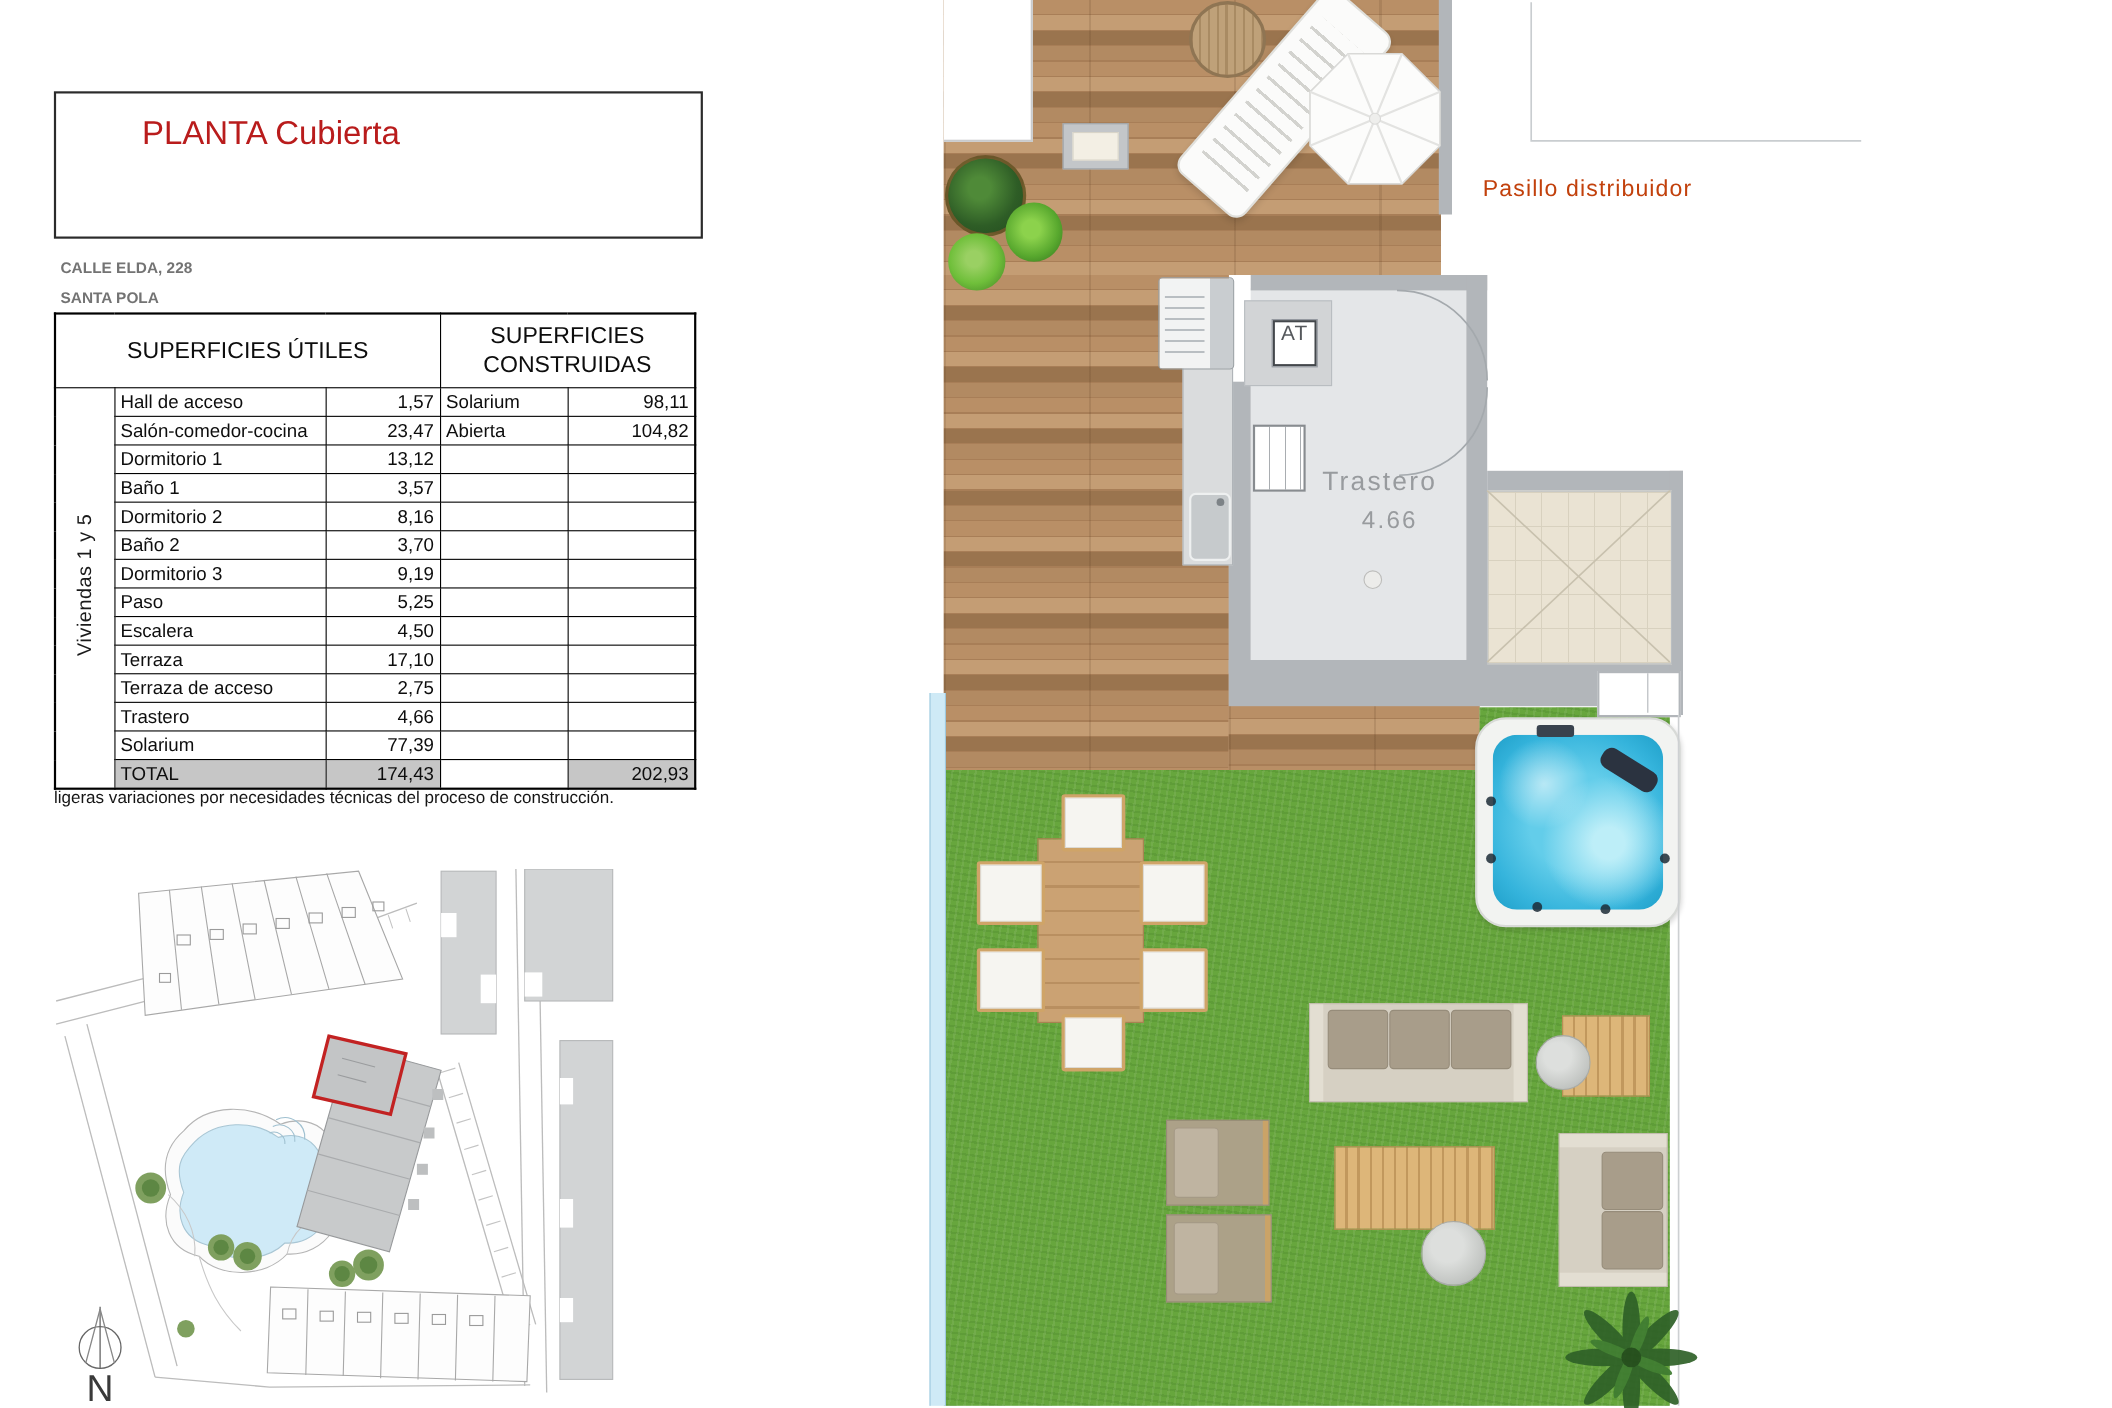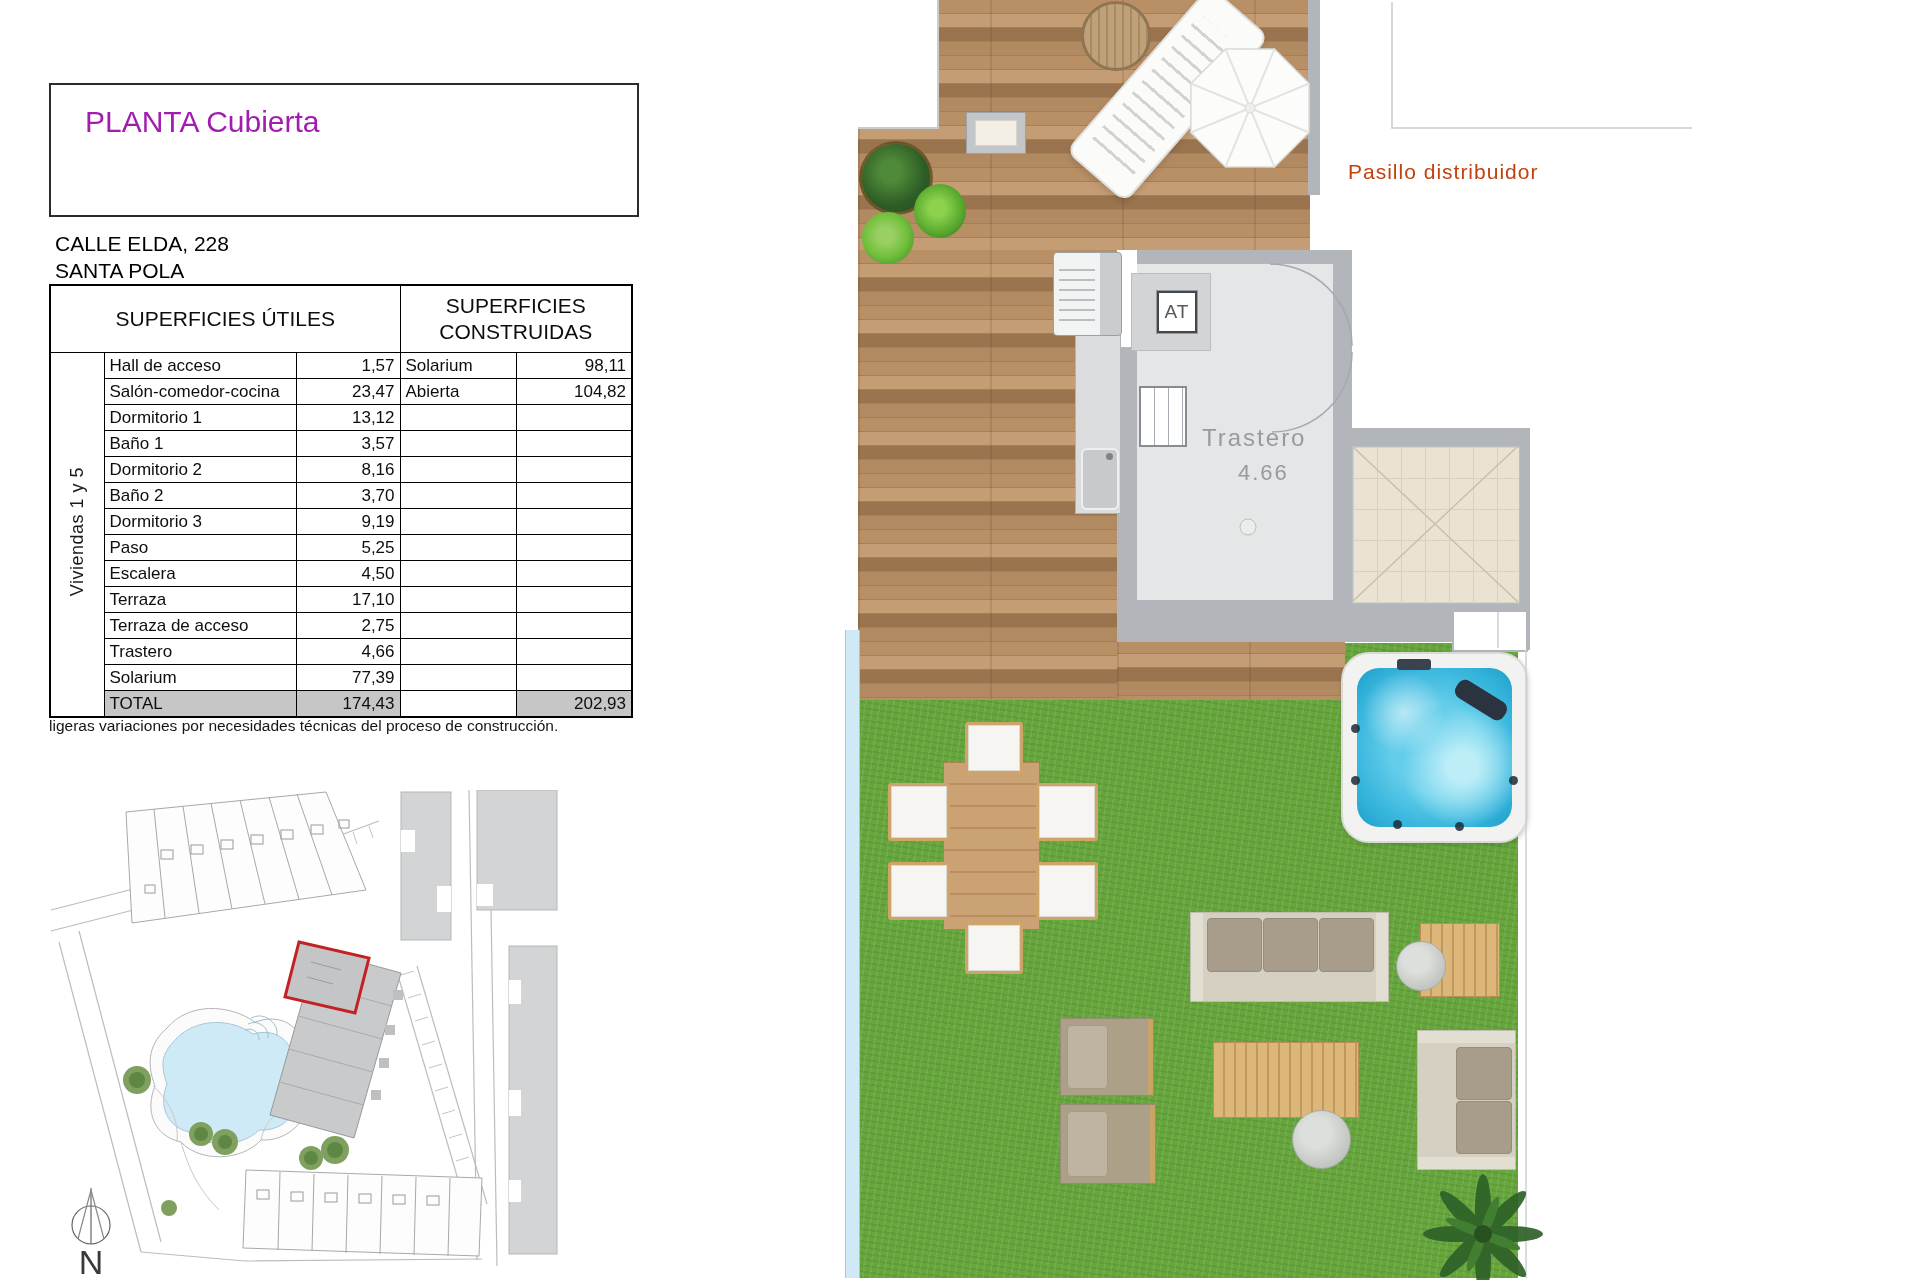--- a/index.html
+++ b/index.html
@@ -2,22 +2,22 @@
 <html><head>
 <meta charset="utf-8">
 <style>
   html,body{margin:0;padding:0;background:#ffffff;}
   #stage{position:relative;width:1920px;height:1280px;background:#ffffff;overflow:hidden;
          font-family:"Liberation Sans",sans-serif;color:#111;}
   .abs{position:absolute;}
 
   
   .title-box{left:49px;top:83px;width:586px;height:130px;border:2px solid #2b2b2b;background:#fff;}
-  .title-box .t{padding:16px 0 0 34px;font-size:30px;line-height:41px;color:#a21caf;}
-  .address{left:55px;top:230px;font-size:21px;line-height:27px;color:#000000;}
+  .title-box .t{padding:16px 0 0 34px;font-size:30px;line-height:41px;color:#b91c1c;margin-left:44px;}
+  .address{left:55px;top:230px;font-size:14px;line-height:27px;color:#737373;font-weight:bold;}
 
   table.surf{position:absolute;left:49px;top:284px;width:582px;border-collapse:collapse;
              table-layout:fixed;border:2px solid #000;background:#fff;}
   table.surf td{border:1px solid #000;font-size:17px;padding:0 5px;height:25px;overflow:hidden;
                 white-space:nowrap;color:#0d0d0d;}
   table.surf tr.hdr td{height:66px;text-align:center;font-size:21px;line-height:26px;white-space:normal;}
   table.surf td.num{text-align:right;}
   table.surf td.vert{text-align:center;vertical-align:middle;}
   table.surf td.vert span{display:inline-block;writing-mode:vertical-rl;transform:rotate(180deg);
                           font-size:18px;letter-spacing:.5px;color:#1a1a1a;white-space:nowrap;}
@@ -34,21 +34,21 @@
       #a87e57 27px 28px,#9a744e 28px 41px,#a87e57 41px 42px,#b28a62 42px 55px,#a87e57 55px 56px);}
   .grass{background-color:#67a63d;background-image:
     repeating-linear-gradient(98deg, rgba(255,255,255,.07) 0 2px, rgba(0,0,0,0) 2px 7px),
     repeating-linear-gradient(8deg, rgba(20,70,10,.10) 0 2px, rgba(0,0,0,0) 2px 6px);}
   .notch{background:#fff;border-right:2px solid #c9cbcd;border-bottom:2px solid #c9cbcd;}
   .glass{background:#cfeaf6;border-left:1px solid #9fc9de;border-right:1px solid #9fc9de;}
   .wall{background:#b2b6ba;}
   .roomfloor{background:#e4e6e8;}
   .niche{background:#d2d4d6;border:1px solid #b9bdc1;}
   .atbox{background:#fff;border:2px solid #44484c;outline:1px solid #9599a0;
-         display:flex;align-items:center;justify-content:center;
+         display:flex;justify-content:center;
          font-size:19px;letter-spacing:1px;color:#55585c;}
   .shaft{background:#fff;border:2px solid #888c90;background-image:
          repeating-linear-gradient(90deg, rgba(0,0,0,0) 0 13px, #a9adb1 13px 14px);}
   .stairs{background-color:#eae3d3;border:1px solid #b9bec2;background-image:
     repeating-linear-gradient(90deg,#d8d1bf 0 1px, rgba(0,0,0,0) 1px 24px),
     repeating-linear-gradient(180deg,#d8d1bf 0 1px, rgba(0,0,0,0) 1px 31px);}
   .whitebox{background:#fff;border:2px solid #b2b6ba;}
   .counter{background:#dadcdd;border:1px solid #b0b4b8;}
   .sink{background:#c6cacc;border:2px solid #eef0f0;border-radius:6px;}
   .dot{border-radius:50%;}

